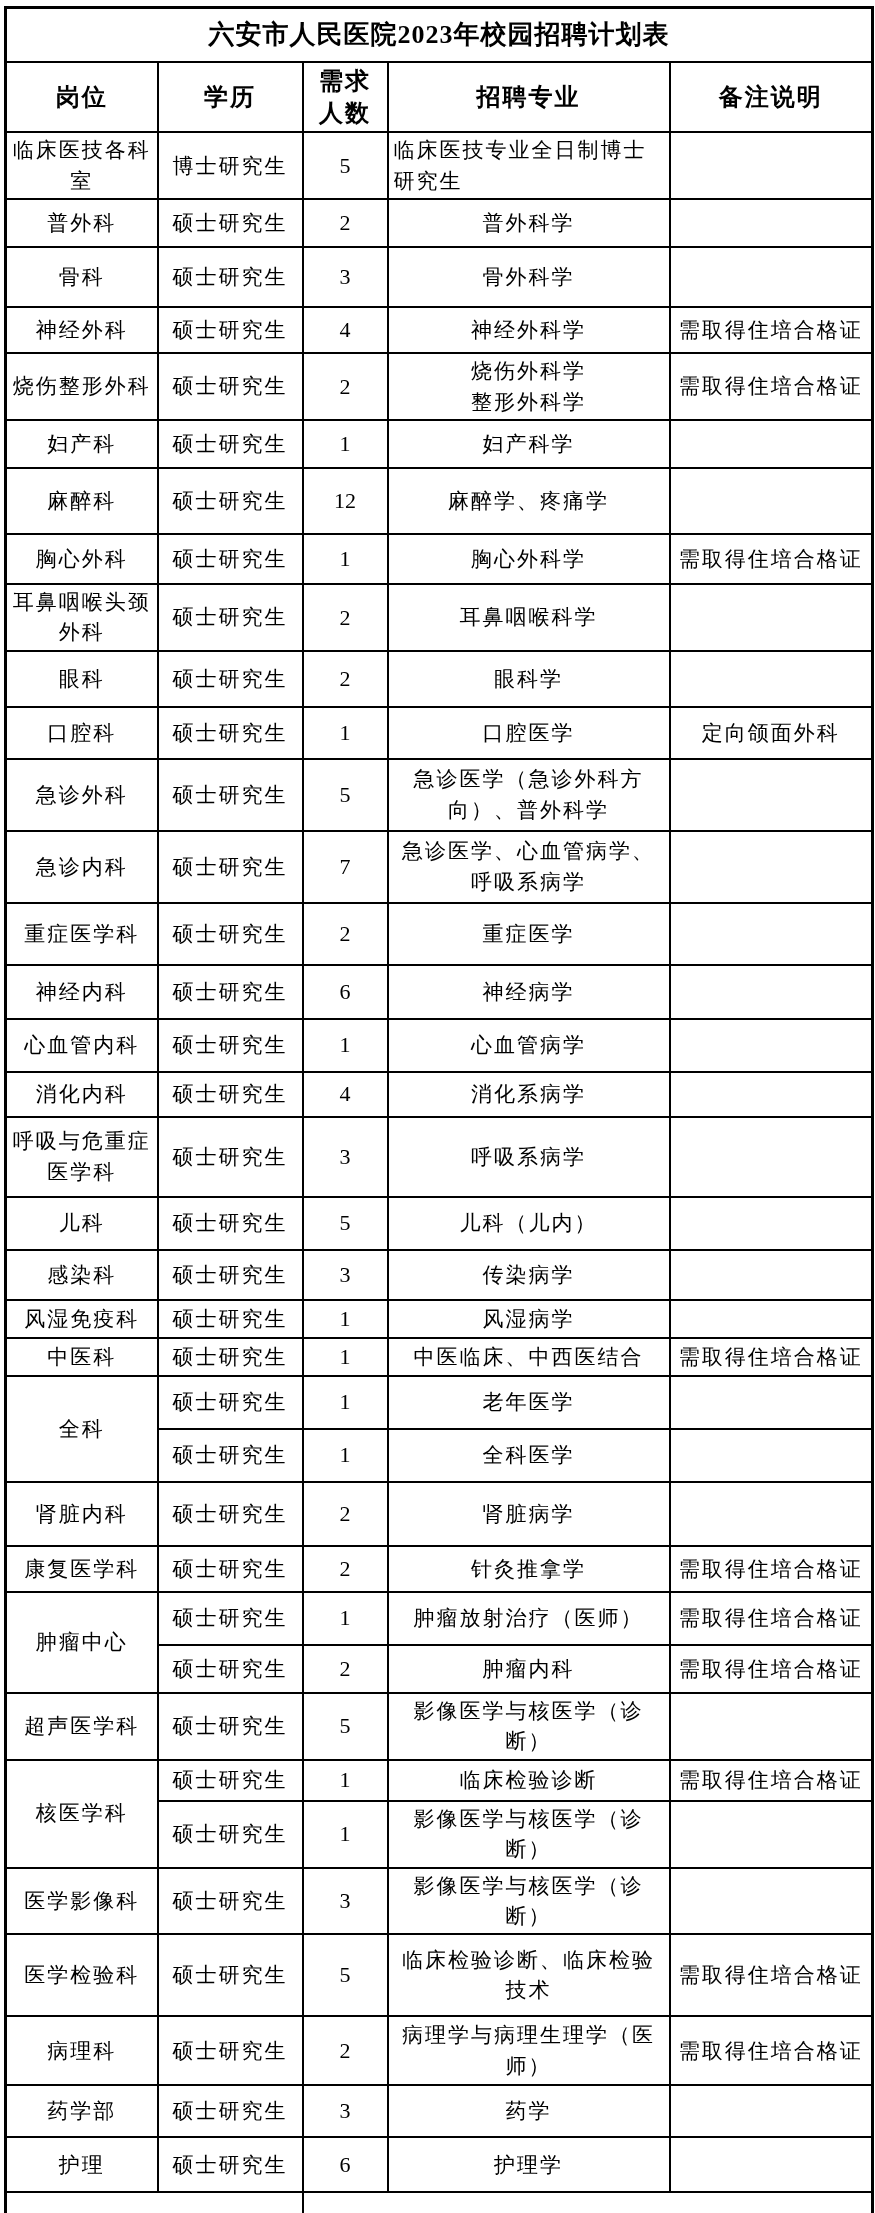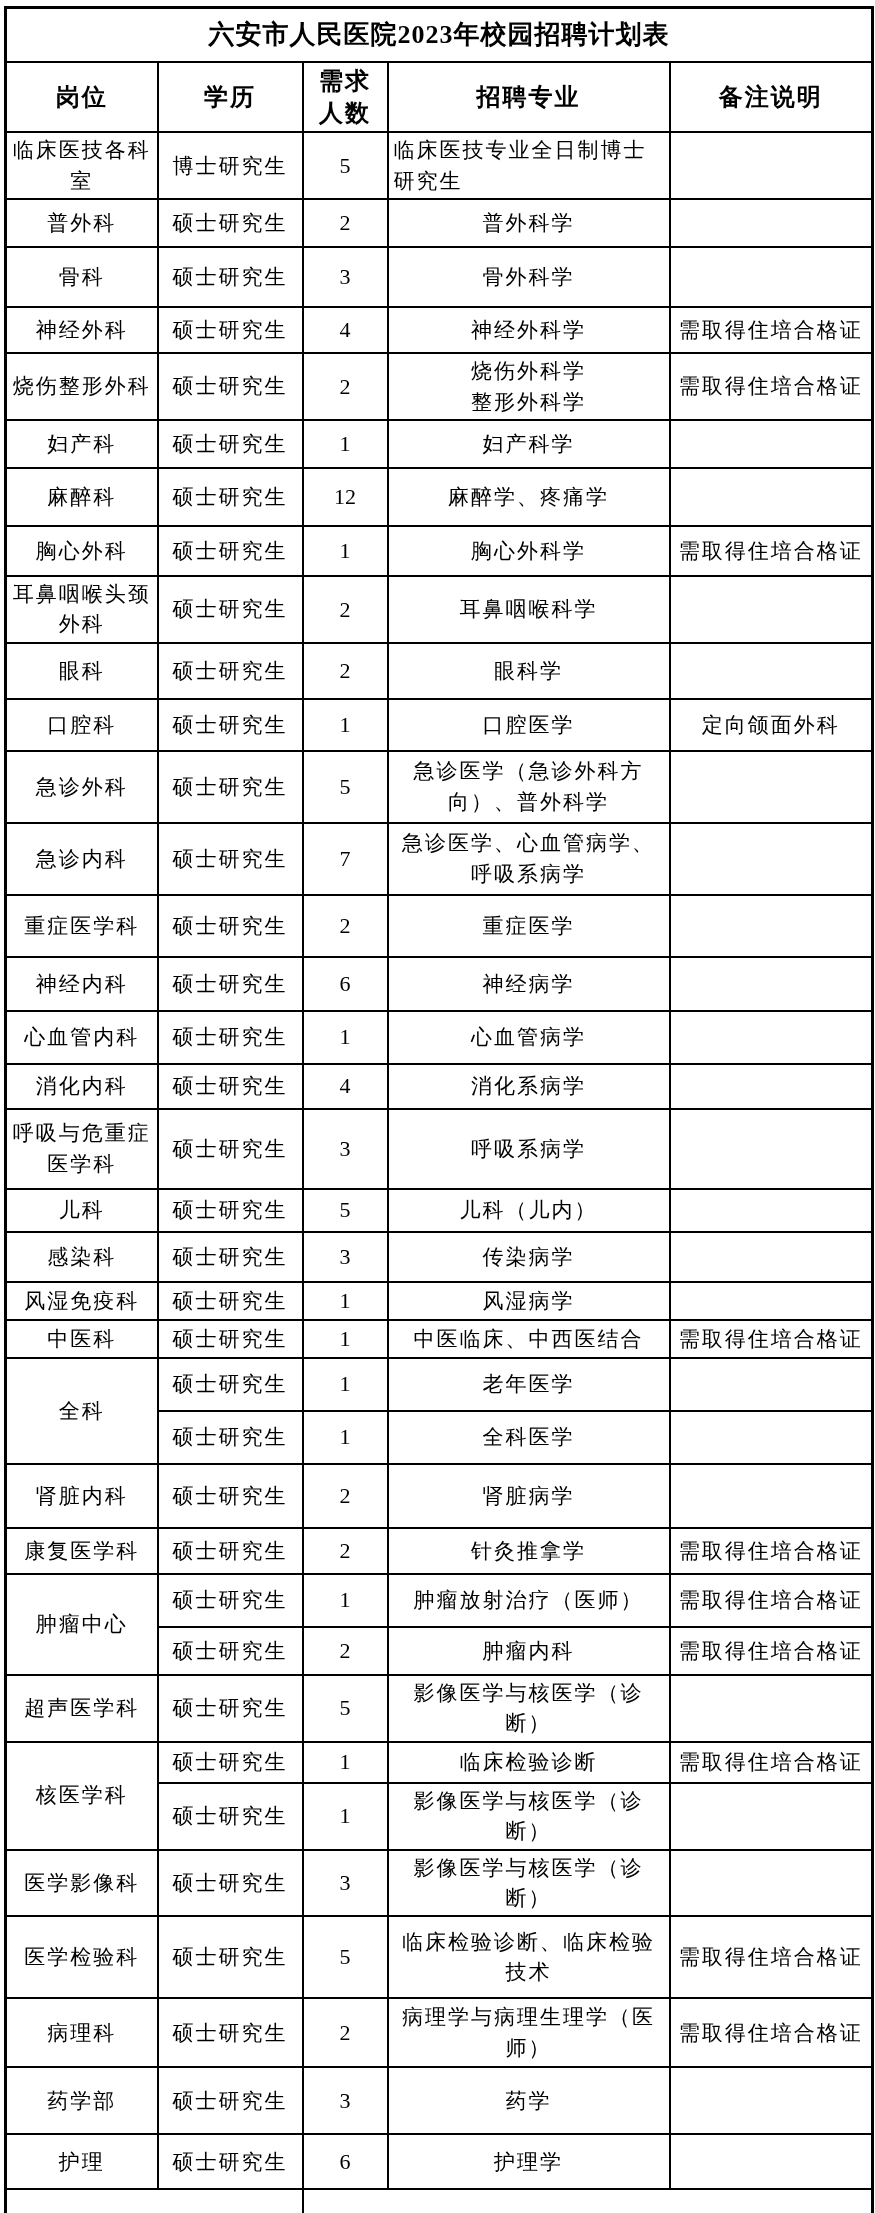--- a/index.html
+++ b/index.html
@@ -83,21 +83,21 @@
 整形外科学</td>
           <td class="col-remark">需取得住培合格证</td>
         </tr>
         <tr style="height: 48px;">
           <td class="col-position">妇产科</td>
           <td class="col-education">硕士研究生</td>
           <td class="col-count">1</td>
           <td class="col-major">妇产科学</td>
           <td class="col-remark"></td>
         </tr>
-        <tr style="height: 58px;">
+        <tr style="height: 66px;">
           <td class="col-position">麻醉科</td>
           <td class="col-education">硕士研究生</td>
           <td class="col-count">12</td>
           <td class="col-major">麻醉学、疼痛学</td>
           <td class="col-remark"></td>
         </tr>
         <tr style="height: 50px;">
           <td class="col-position">胸心外科</td>
           <td class="col-education">硕士研究生</td>
           <td class="col-count">1</td>
@@ -167,21 +167,21 @@
           <td class="col-major">消化系病学</td>
           <td class="col-remark"></td>
         </tr>
         <tr style="height: 80px;">
           <td class="col-position">呼吸与危重症医学科</td>
           <td class="col-education">硕士研究生</td>
           <td class="col-count">3</td>
           <td class="col-major">呼吸系病学</td>
           <td class="col-remark"></td>
         </tr>
-        <tr style="height: 43px;">
+        <tr style="height: 53px;">
           <td class="col-position">儿科</td>
           <td class="col-education">硕士研究生</td>
           <td class="col-count">5</td>
           <td class="col-major">儿科（儿内）</td>
           <td class="col-remark"></td>
         </tr>
         <tr style="height: 50px;">
           <td class="col-position">感染科</td>
           <td class="col-education">硕士研究生</td>
           <td class="col-count">3</td>
@@ -276,21 +276,21 @@
           <td class="col-major">临床检验诊断、临床检验技术</td>
           <td class="col-remark">需取得住培合格证</td>
         </tr>
         <tr style="height: 69px;">
           <td class="col-position">病理科</td>
           <td class="col-education">硕士研究生</td>
           <td class="col-count">2</td>
           <td class="col-major">病理学与病理生理学（医师）</td>
           <td class="col-remark">需取得住培合格证</td>
         </tr>
-        <tr style="height: 67px;">
+        <tr style="height: 52px;">
           <td class="col-position">药学部</td>
           <td class="col-education">硕士研究生</td>
           <td class="col-count">3</td>
           <td class="col-major">药学</td>
           <td class="col-remark"></td>
         </tr>
         <tr style="height: 55px;">
           <td class="col-position">护理</td>
           <td class="col-education">硕士研究生</td>
           <td class="col-count">6</td>

